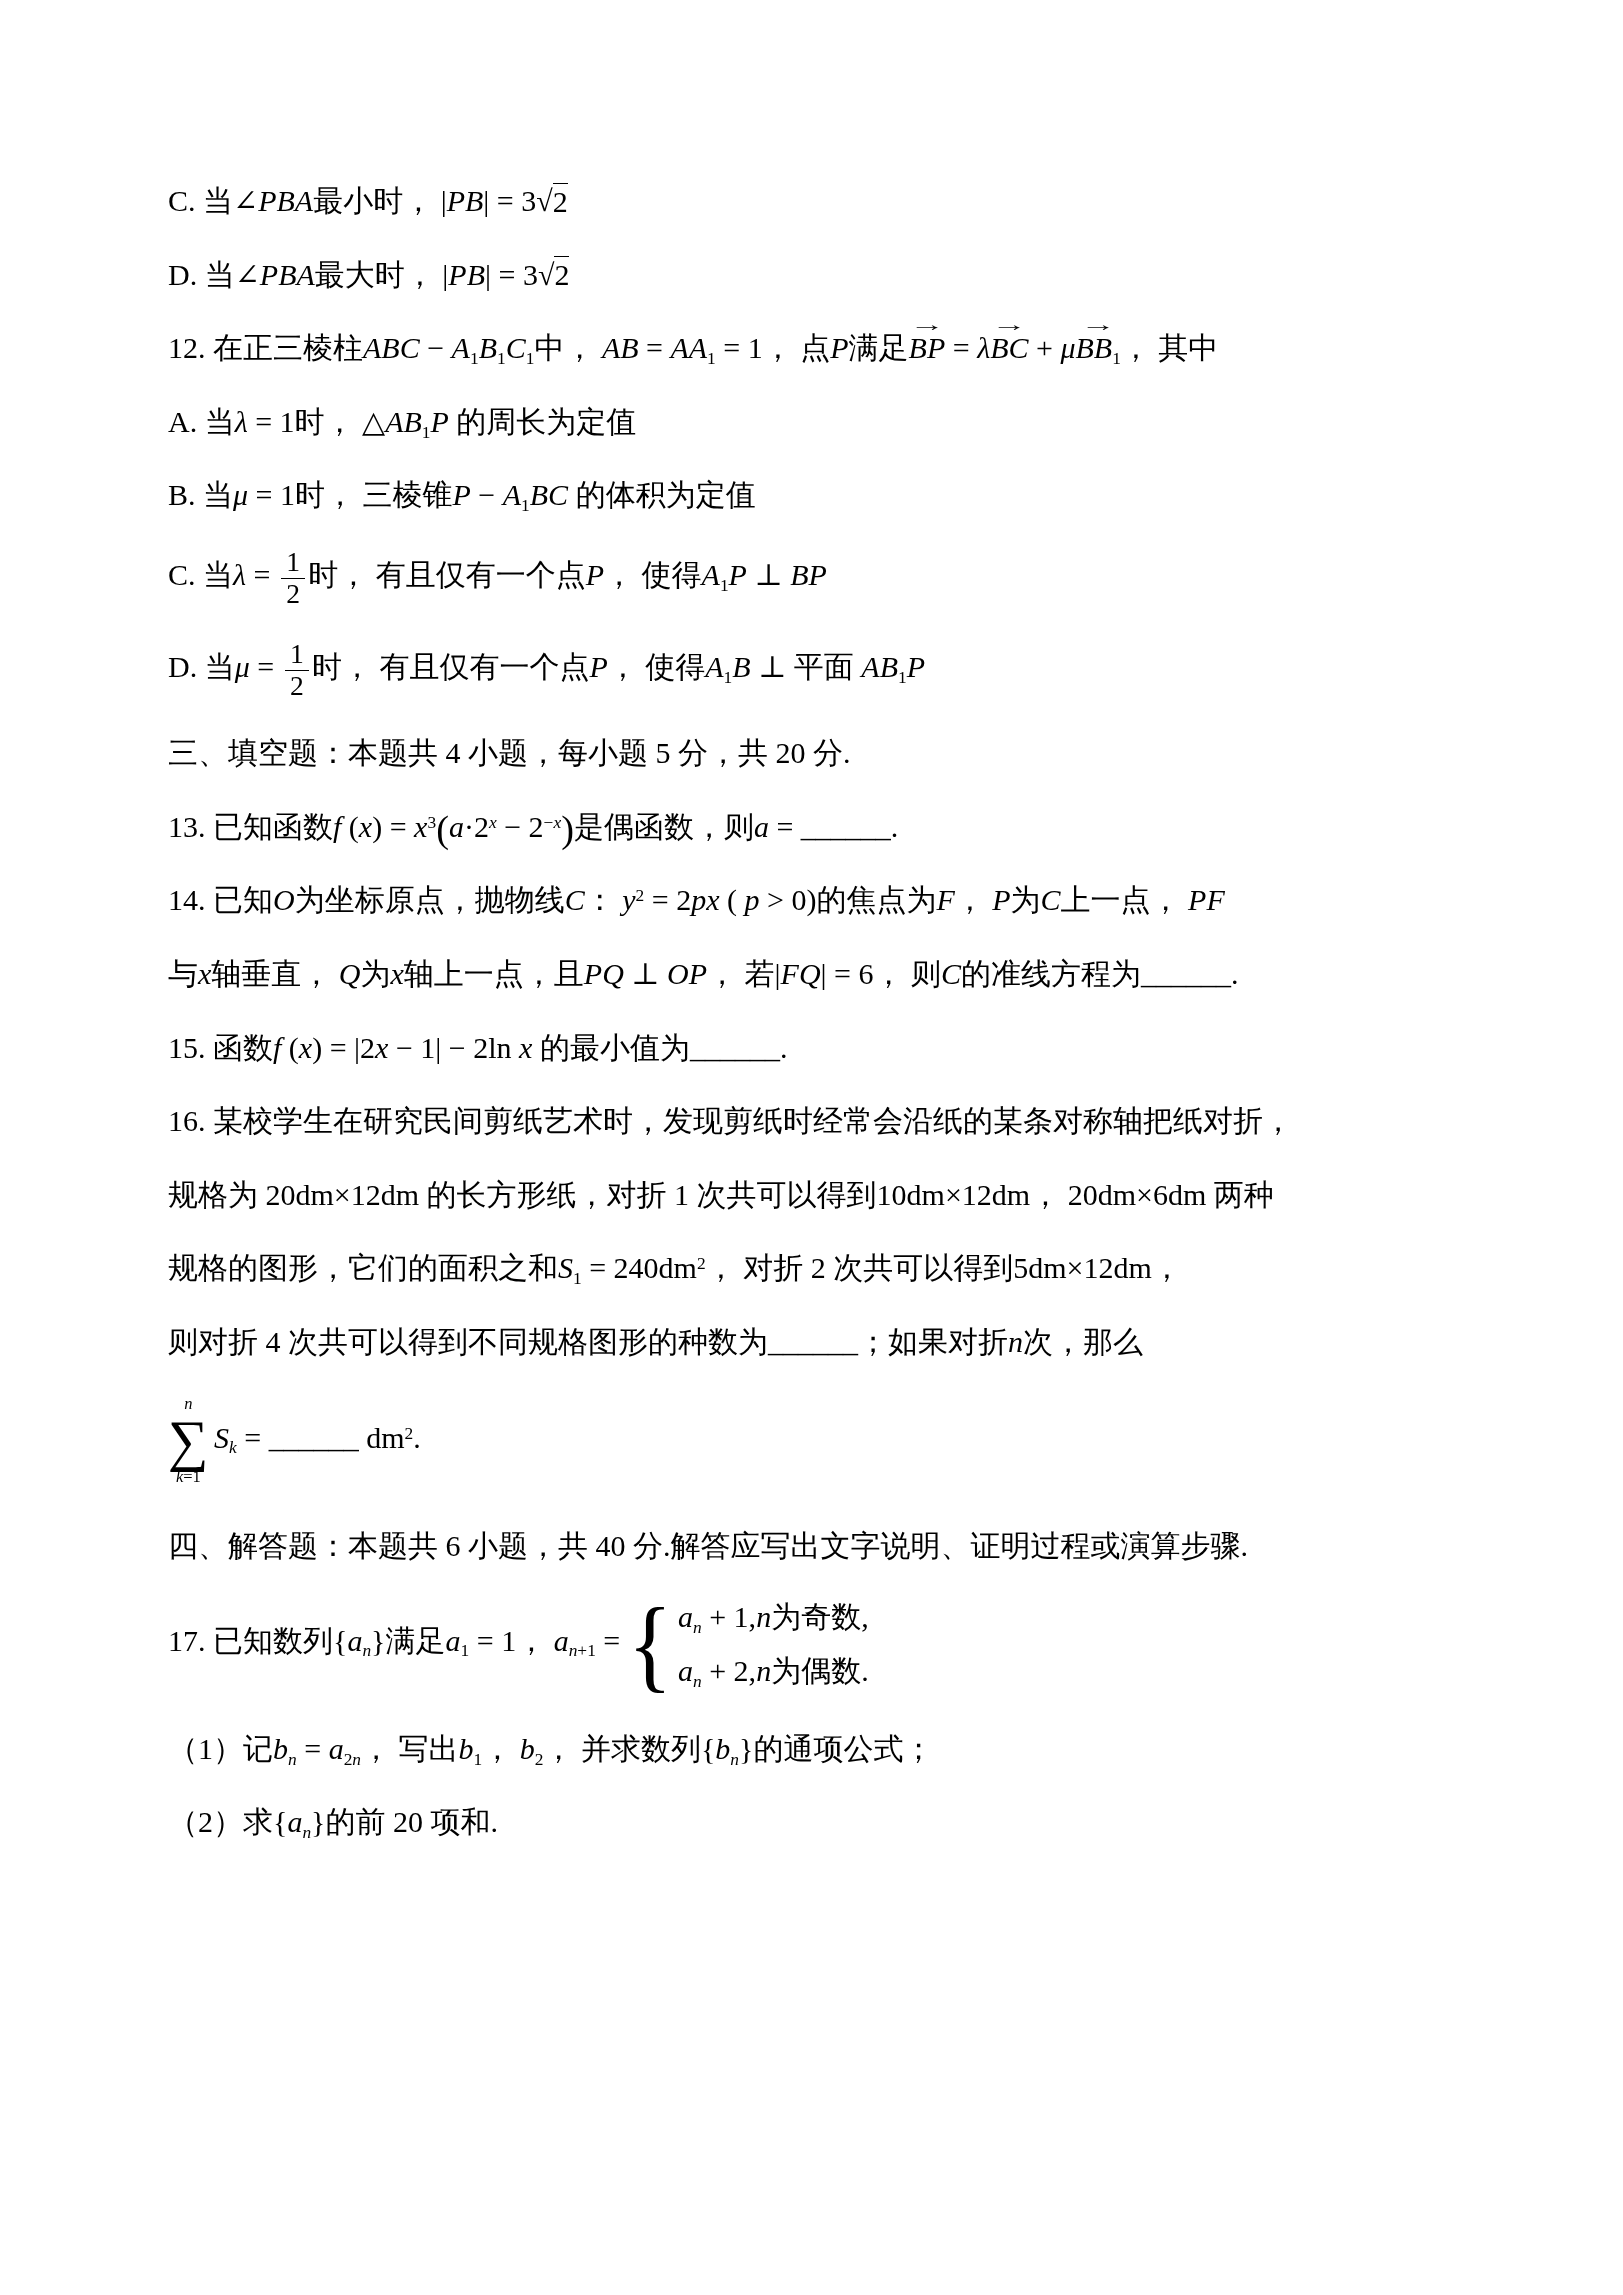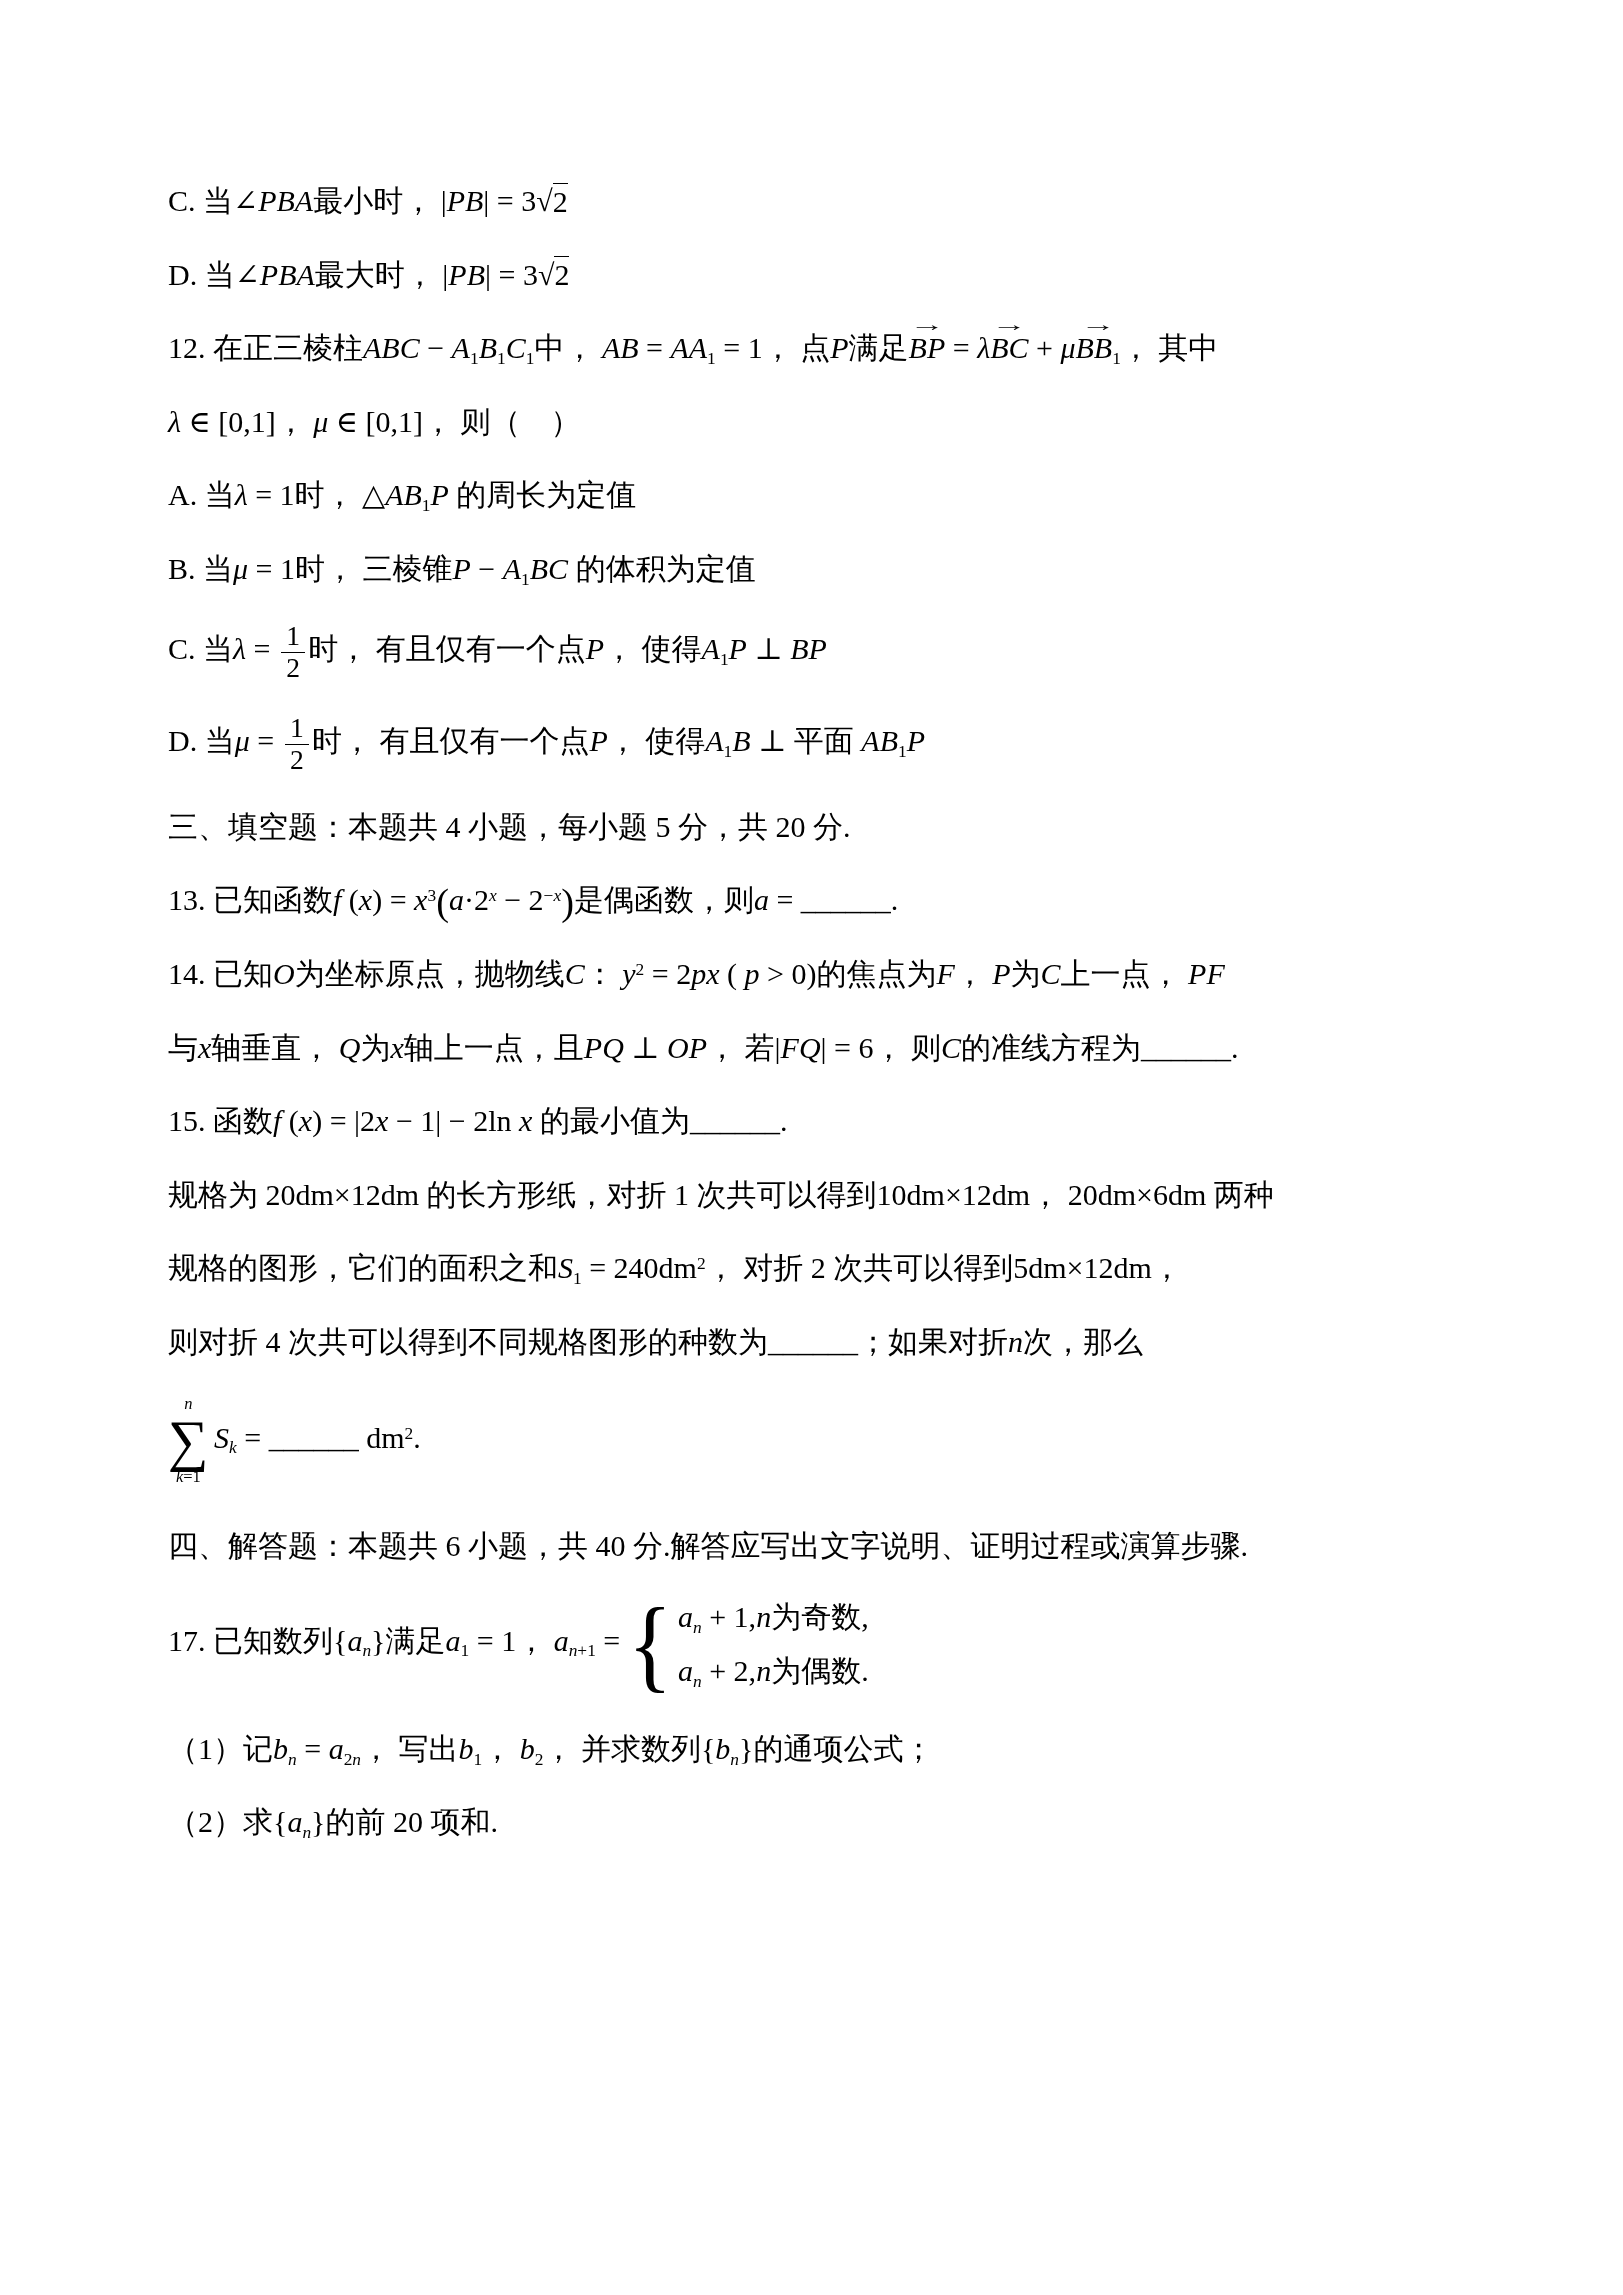--- a/index.html
+++ b/index.html
@@ -51,30 +51,30 @@
   
   .bp { font-size: 1.28em; vertical-align: -0.12em; line-height: 0; }
 </style>
 </head>
 <body>
 
 <div class="page">
   <p class="line">C. 当∠<i>PBA</i>最小时， |<i>PB</i>| = 3<span class="sq">√<span class="sr">2</span></span></p>
   <p class="line">D. 当∠<i>PBA</i>最大时， |<i>PB</i>| = 3<span class="sq">√<span class="sr">2</span></span></p>
   <p class="line">12. 在正三棱柱<i>ABC</i> − <i>A</i><sub>1</sub><i>B</i><sub>1</sub><i>C</i><sub>1</sub>中， <i>AB</i> = <i>AA</i><sub>1</sub> = 1， 点<i>P</i>满足<span class="v"><span class="va">→</span><i>BP</i></span> = <i>λ</i><span class="v"><span class="va">→</span><i>BC</i></span> + <i>μ</i><span class="v"><span class="va">→</span><i>BB</i><sub>1</sub></span>， 其中</p>
-  <p class="line"><i>λ</i> ∈ [0,1]， <i>μ</i> ∈ [0,1]， 则（　）</p>
   <p class="line">A. 当<i>λ</i> = 1时， △<i>AB</i><sub>1</sub><i>P</i> 的周长为定值</p>
   <p class="line">B. 当<i>μ</i> = 1时， 三棱锥<i>P</i> − <i>A</i><sub>1</sub><i>BC</i> 的体积为定值</p>
   <p class="line">C. 当<i>λ</i> = <span class="f"><span class="n">1</span><span class="d">2</span></span>时， 有且仅有一个点<i>P</i>， 使得<i>A</i><sub>1</sub><i>P</i> ⊥ <i>BP</i></p>
   <p class="line">D. 当<i>μ</i> = <span class="f"><span class="n">1</span><span class="d">2</span></span>时， 有且仅有一个点<i>P</i>， 使得<i>A</i><sub>1</sub><i>B</i> ⊥ 平面 <i>AB</i><sub>1</sub><i>P</i></p>
   <p class="line heading">三、填空题：本题共 4 小题，每小题 5 分，共 20 分.</p>
   <p class="line">13. 已知函数<i>f</i> (<i>x</i>) = <i>x</i><sup>3</sup><span class="bp">(</span><i>a</i>·2<sup><i>x</i></sup> − 2<sup>−<i>x</i></sup><span class="bp">)</span>是偶函数，则<i>a</i> = ______.</p>
   <p class="line">14. 已知<i>O</i>为坐标原点，抛物线<i>C</i>： <i>y</i><sup>2</sup> = 2<i>px</i> ( <i>p</i> &gt; 0)的焦点为<i>F</i>， <i>P</i>为<i>C</i>上一点， <i>PF</i></p>
   <p class="line">与<i>x</i>轴垂直， <i>Q</i>为<i>x</i>轴上一点，且<i>PQ</i> ⊥ <i>OP</i>， 若|<i>FQ</i>| = 6， 则<i>C</i>的准线方程为______.</p>
   <p class="line">15. 函数<i>f</i> (<i>x</i>) = |2<i>x</i> − 1| − 2ln <i>x</i> 的最小值为______.</p>
+  <p class="line">16. 某校学生在研究民间剪纸艺术时，发现剪纸时经常会沿纸的某条对称轴把纸对折，</p>
   <p class="line">规格为 20dm×12dm 的长方形纸，对折 1 次共可以得到10dm×12dm， 20dm×6dm 两种</p>
   <p class="line">规格的图形，它们的面积之和<i>S</i><sub>1</sub> = 240dm<sup>2</sup>， 对折 2 次共可以得到5dm×12dm，</p>
   <p class="line">则对折 4 次共可以得到不同规格图形的种数为______；如果对折<i>n</i>次，那么</p>
   <p class="line gap-lg"><span class="sum">
         <span class="su"><i>n</i></span>
         <span class="ss">∑</span>
         <span class="sl"><i>k</i>=1</span>
       </span><i>S</i><sub><i>k</i></sub> = ______ dm<sup>2</sup>.</p>
   <p class="line heading">四、解答题：本题共 6 小题，共 40 分.解答应写出文字说明、证明过程或演算步骤.</p>
   <p class="line gap-lg">17. 已知数列{<i>a</i><sub><i>n</i></sub>}满足<i>a</i><sub>1</sub> = 1， <i>a</i><sub><i>n</i>+1</sub> = <span class="cs">

